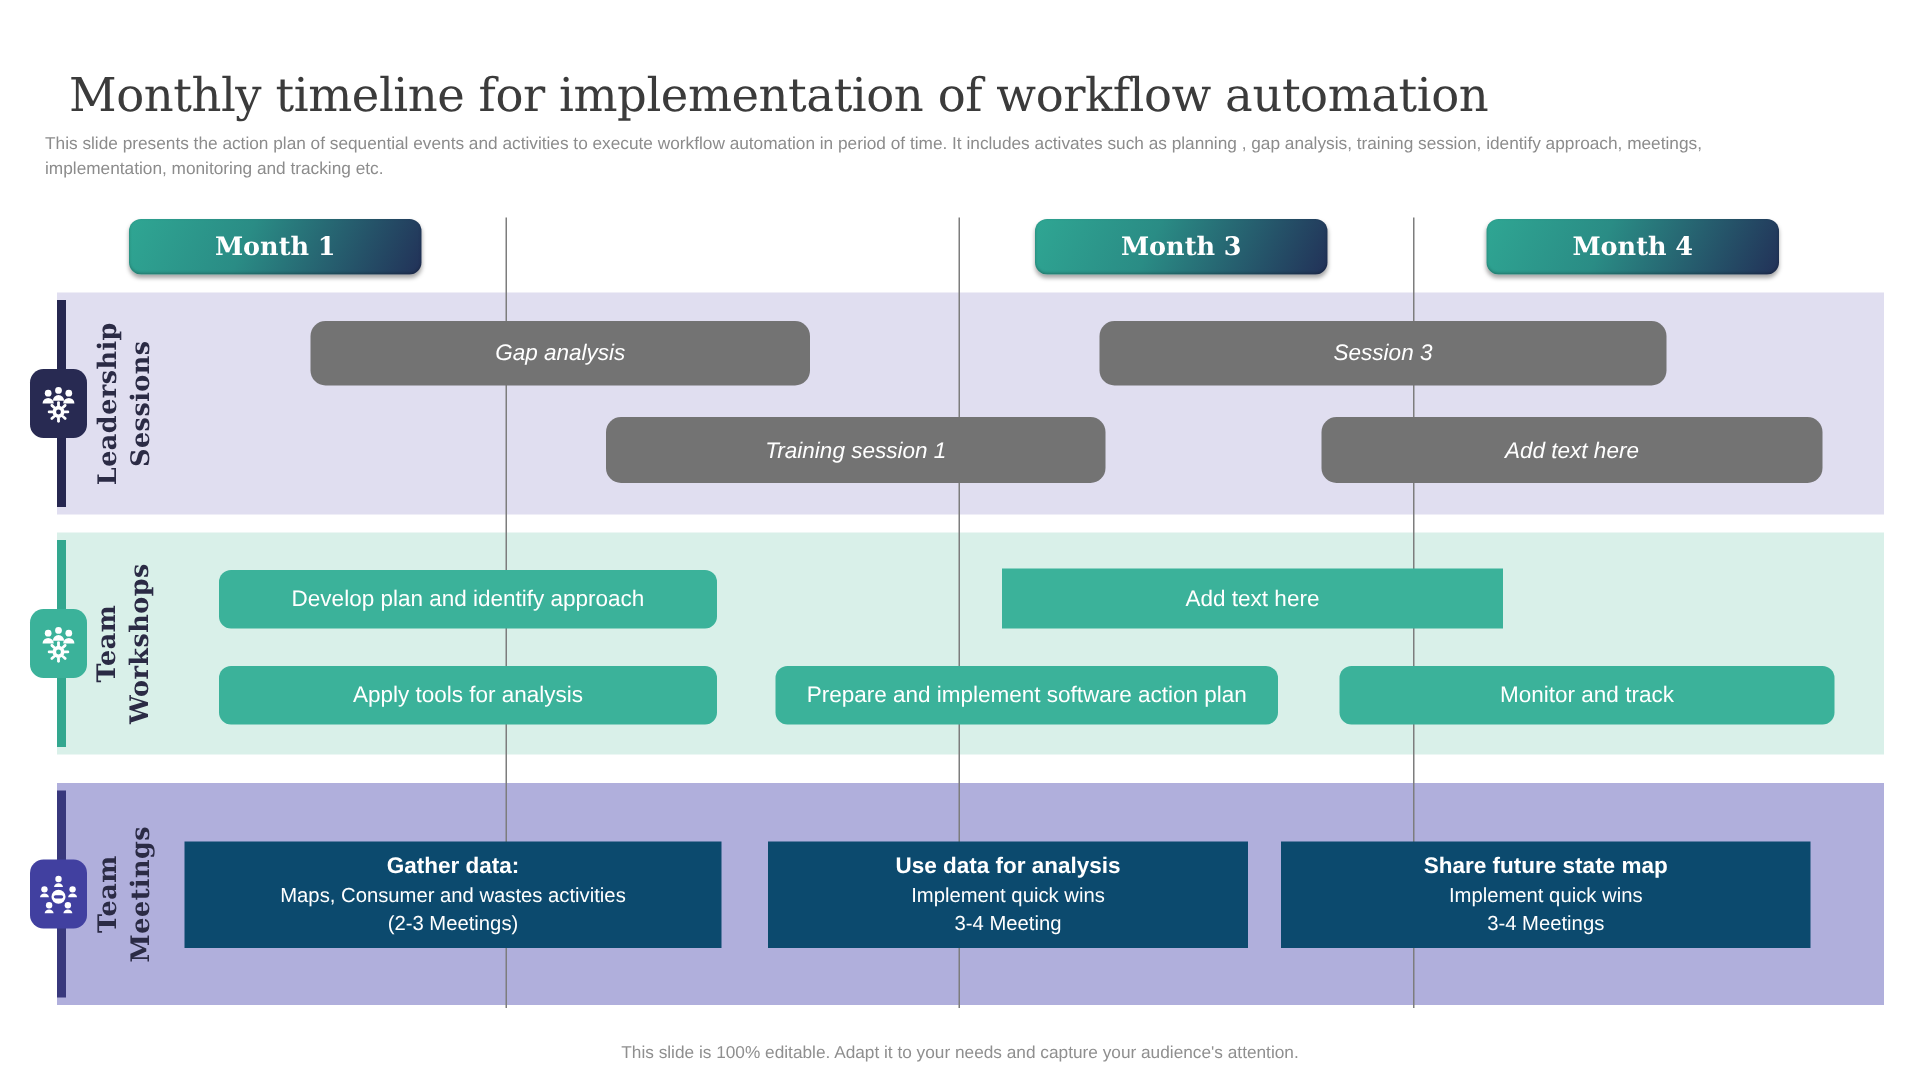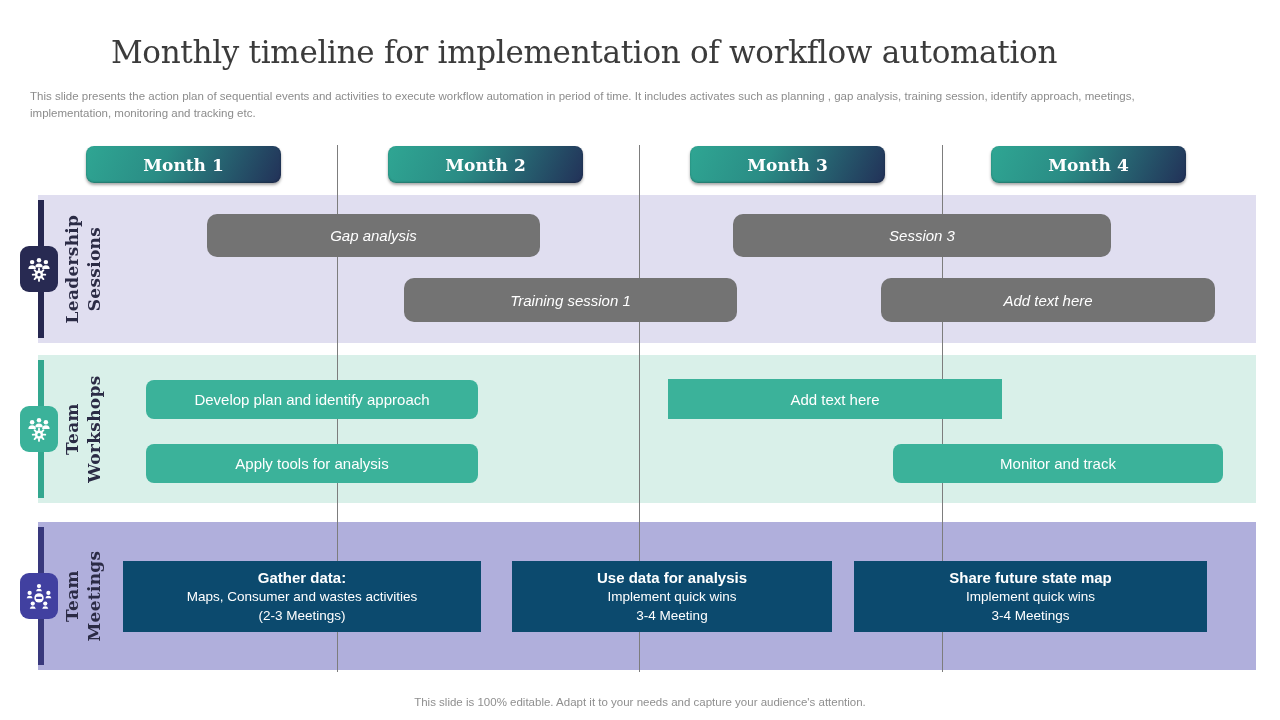--- a/index.html
+++ b/index.html
@@ -1,19 +1,19 @@
 <!DOCTYPE html>
 <html><head>
 <meta charset="utf-8">
 <style>
   html,body{margin:0;padding:0;background:#ffffff;}
   .slide{position:relative;width:1280px;height:720px;background:#ffffff;overflow:hidden;
          font-family:"Liberation Sans",sans-serif;}
-  .title{position:absolute;left:30px;top:30px;margin:4px;width:1100px;
-         font-family:"DejaVu Serif",serif;font-weight:400;font-size:31px;color:#3b3b3b;letter-spacing:-0.3px;text-align:center;}
+  .title{position:absolute;left:30px;top:30px;margin:16px;width:1100px;
+         font-family:"DejaVu Serif",serif;font-weight:400;font-size:31px;color:#3b3b3b;letter-spacing:-0.3px;}
   .subtitle{position:absolute;left:30px;top:88px;margin:0;width:1170px;
             font-size:11.5px;line-height:1.5;color:#8c8c8c;}
   .gridline{position:absolute;top:145px;height:527px;width:1px;background:#7d7d7d;z-index:2;}
   .gl1{left:337px;} .gl2{left:639px;} .gl3{left:942px;}
 
   .month-pill{position:absolute;top:146px;width:195px;height:37px;z-index:3;
               display:flex;align-items:center;justify-content:center;
               font-family:"DejaVu Serif",serif;font-weight:700;font-size:17px;color:#ffffff;
               border-radius:8px;background:linear-gradient(115deg,#2fa693 0%,#2a8c85 40%,#223158 100%);
               box-shadow:0 2px 3px rgba(0,0,0,0.35), inset 0 -1px 2px rgba(0,0,0,0.25);}
@@ -119,20 +119,21 @@
     <div class="accent"></div>
     <div class="row-label">
       <div class="row-label-inner">
         <div>Team</div>
         <div>Workshops</div>
       </div>
     </div>
     <div class="bar b0">Develop plan and identify approach</div>
     <div class="bar b1">Apply tools for analysis</div>
     <div class="bar b2">Add text here</div>
+    <div class="bar b3">Prepare and implement software action plan</div>
     <div class="bar b4">Monitor and track</div>
     <div class="icon-tile">
       <svg width="30" height="36" viewBox="0 0 48 48">
         <g fill="#ffffff">
           <circle cx="13" cy="13" r="3.6"></circle>
             <path d="M7 24a6 6 0 0 1 12 0z"></path>
           <circle cx="24" cy="10" r="3.6"></circle>
             <path d="M18 21a6 6 0 0 1 12 0z"></path>
           <circle cx="35" cy="13" r="3.6"></circle>
             <path d="M29 24a6 6 0 0 1 12 0z"></path>
@@ -194,19 +195,18 @@
         <rect x="19" y="25.2" width="10" height="3.6" rx="1.8" fill="#4140a0"></rect>
       </svg>
     </div>
   </div>
 
   <div class="gridline gl1"></div>
   <div class="gridline gl2"></div>
   <div class="gridline gl3"></div>
 
   <div class="month-pill m1">Month 1</div>
-  <div class="month-pill m2">Month 2</div>
   <div class="month-pill m3">Month 3</div>
   <div class="month-pill m4">Month 4</div>
 
   <div class="footer">This slide is 100% editable. Adapt it to your needs and capture your audience's attention.</div>
 
 </div>
 
 </body></html>

